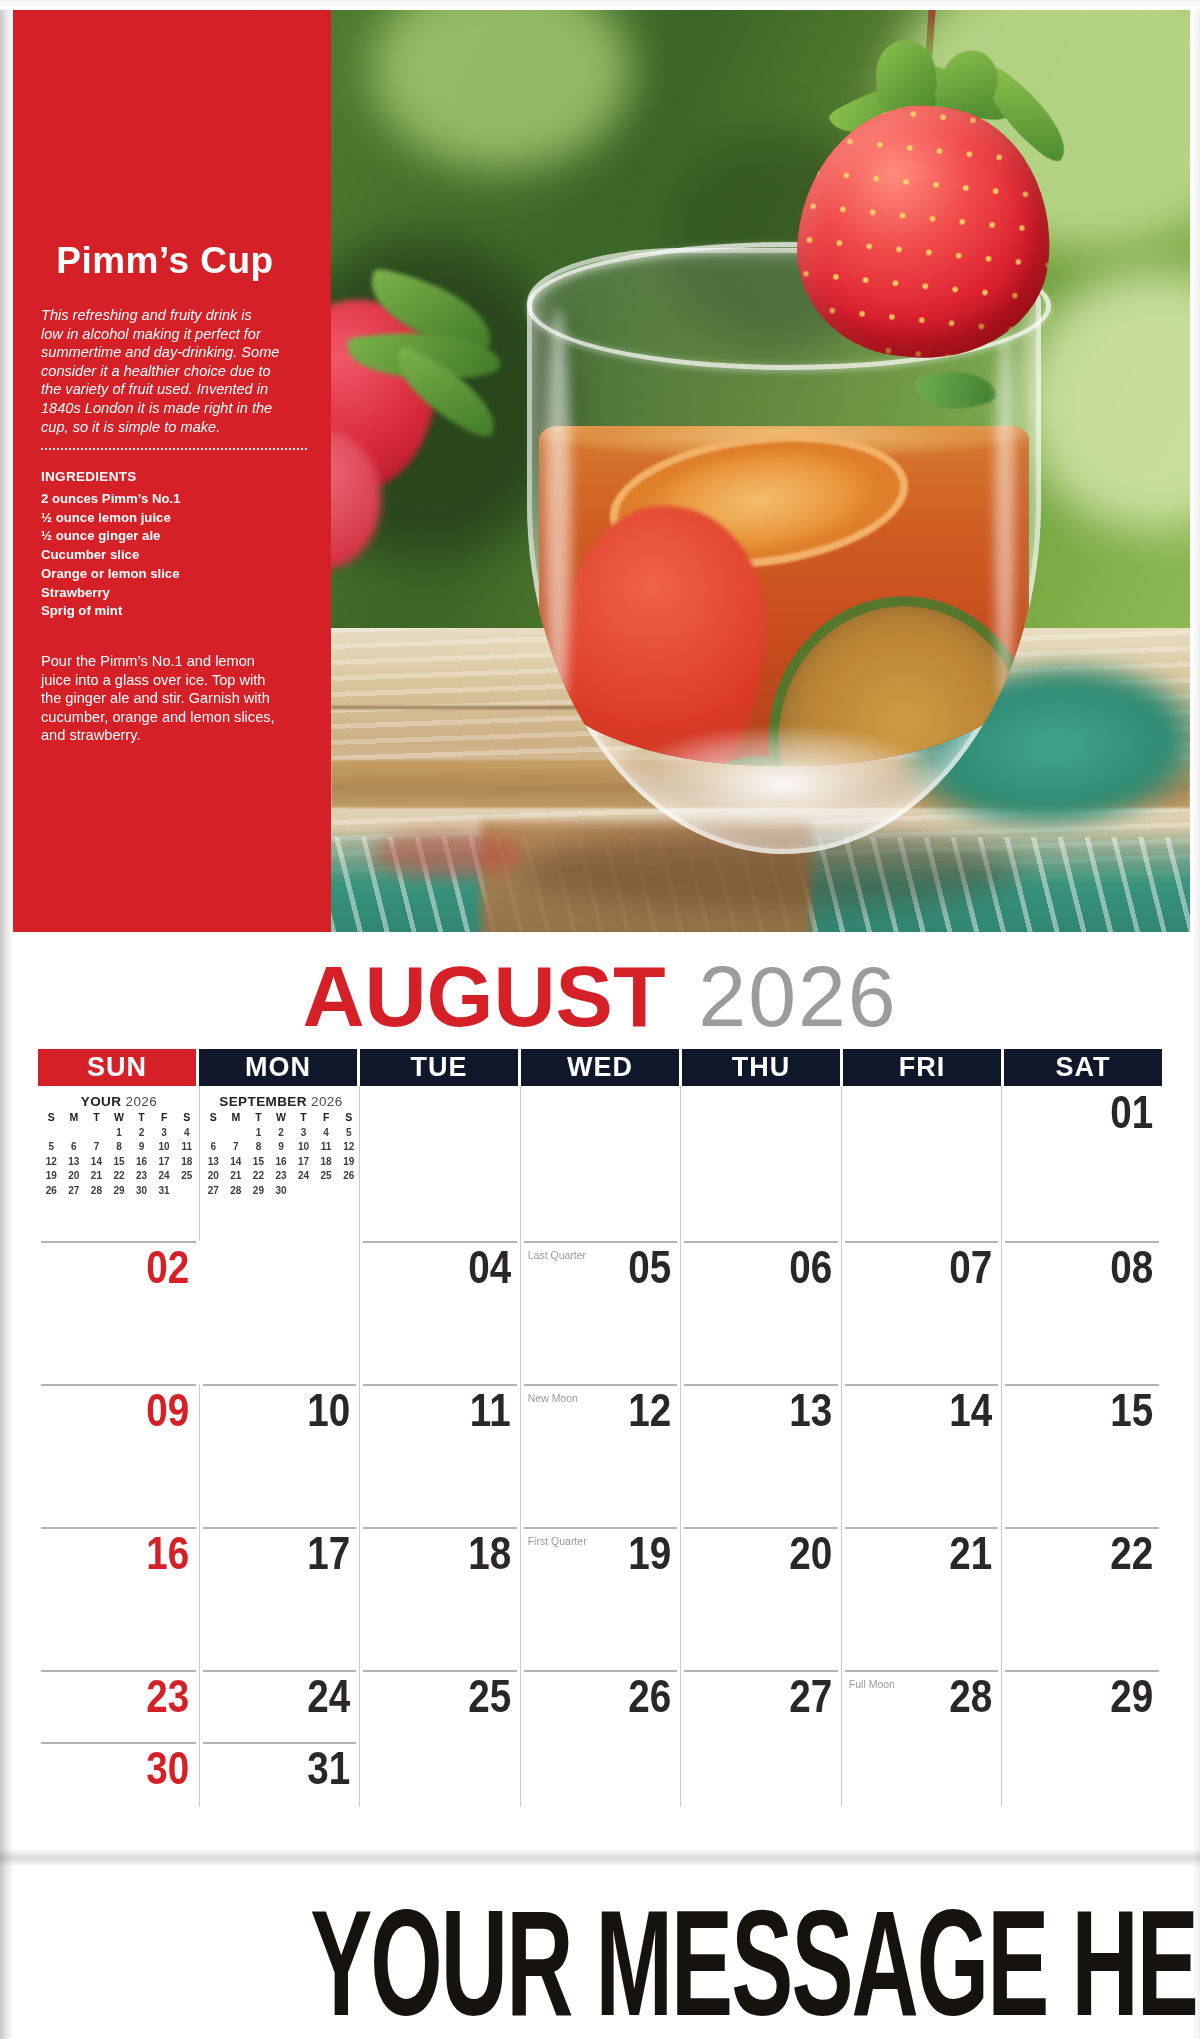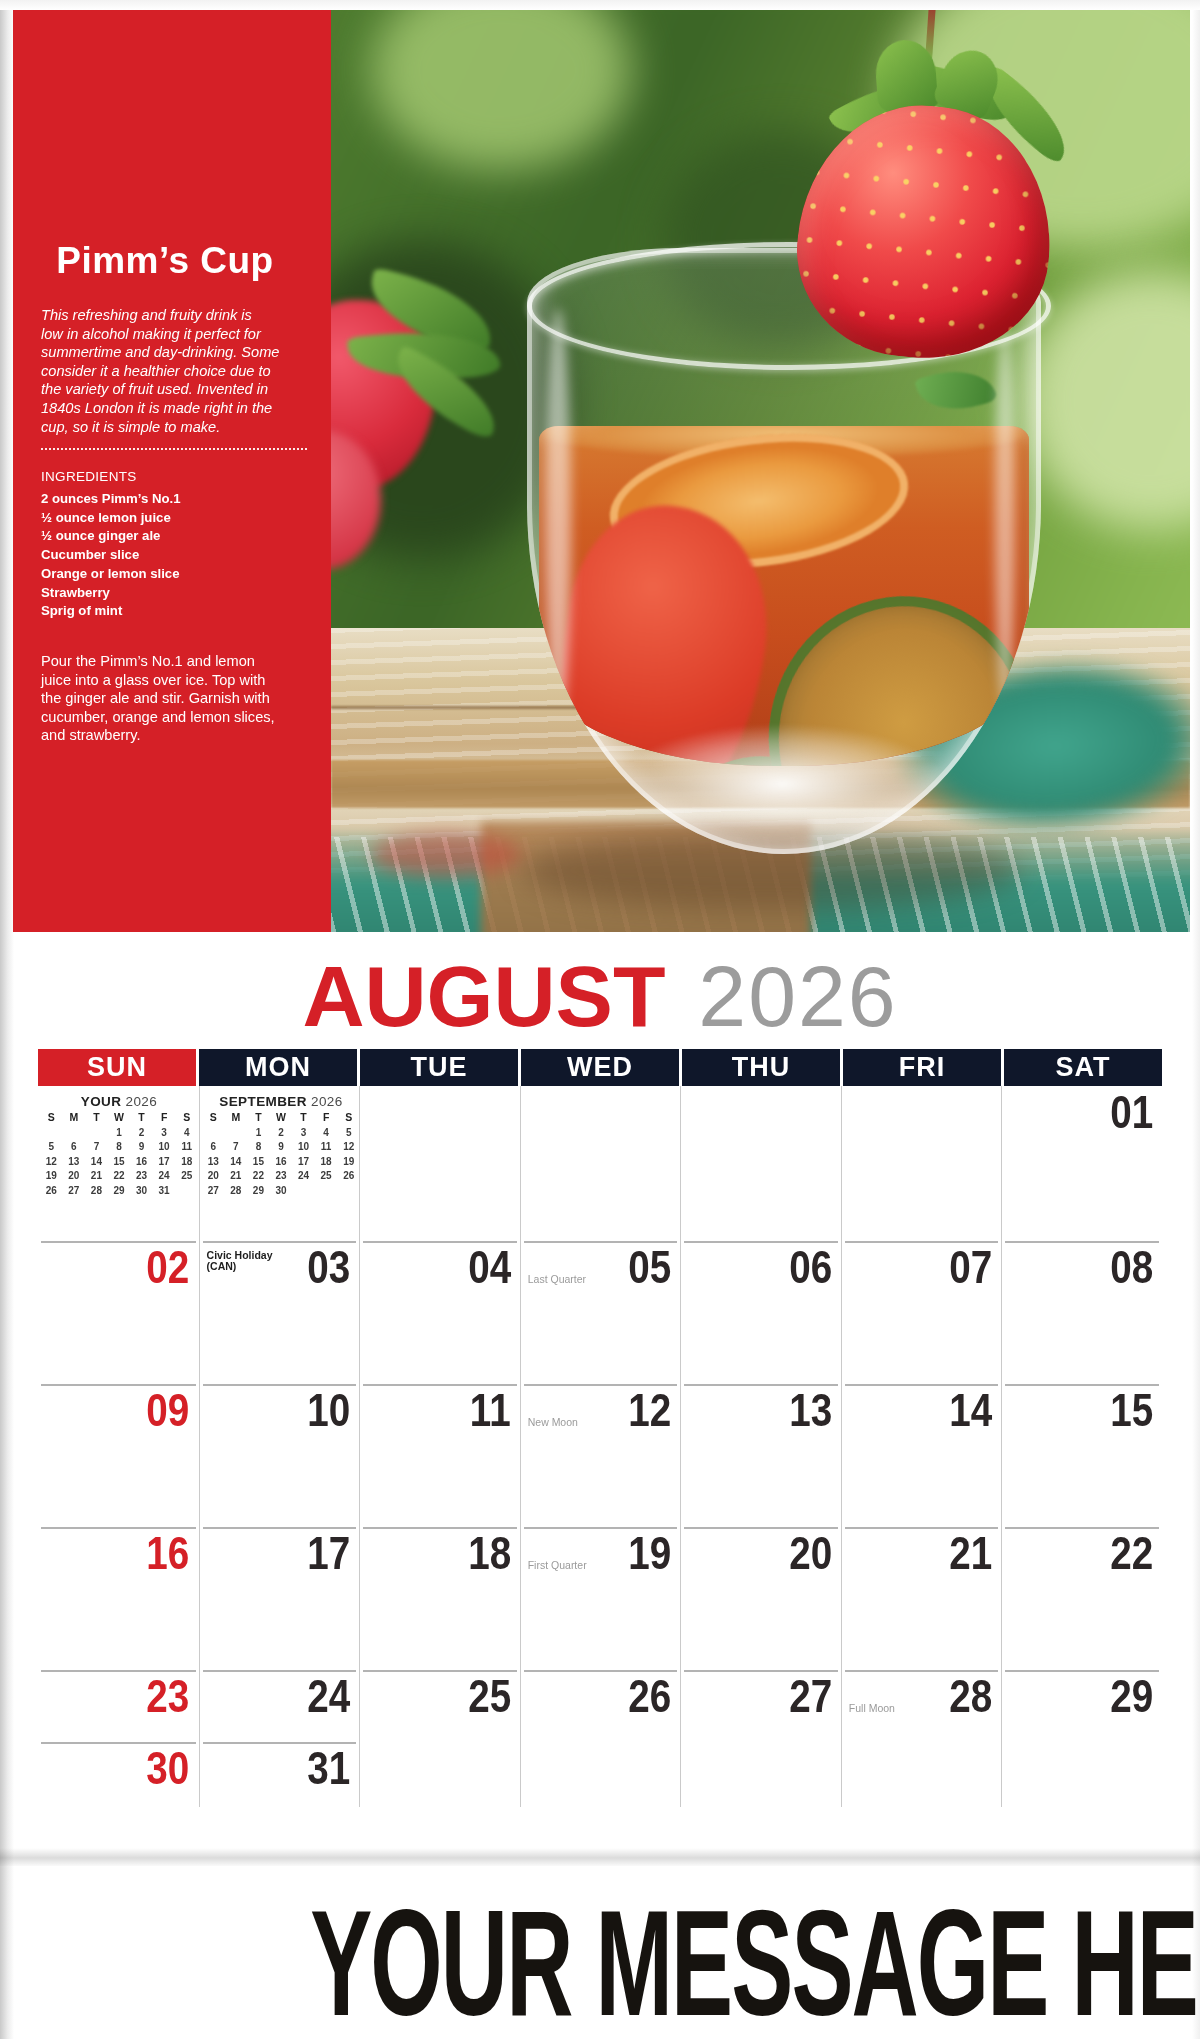--- a/index.html
+++ b/index.html
@@ -16,21 +16,21 @@
     background:linear-gradient(to bottom,#f2f2f2,#ffffff);}
 
   
   .panel{position:absolute;left:13px;top:10px;width:318px;height:922px;background:#d52027;color:#fff;}
   .panel .title{position:absolute;top:230px;left:0;right:14px;text-align:center;
     font-size:37px;font-weight:700;letter-spacing:.5px;}
   .panel .desc{position:absolute;top:296px;left:28px;right:22px;
     font-size:14.6px;line-height:18.6px;font-style:italic;white-space:pre-line;}
   .panel .dotted{position:absolute;top:438px;left:28px;width:266px;height:0;
     border-top:2px dotted rgba(255,255,255,.9);}
-  .panel .ing-head{position:absolute;top:459px;left:28px;font-size:13.5px;font-weight:400;letter-spacing:.3px;}
+  .panel .ing-head{position:absolute;top:459px;left:28px;font-size:13.5px;font-weight:700;letter-spacing:.3px;}
   .panel .ing-list{position:absolute;top:480px;left:28px;right:20px;font-size:13.2px;font-weight:700;line-height:18.7px;}
   .panel .instructions{position:absolute;top:642px;left:28px;right:22px;
     font-size:14.6px;line-height:18.6px;white-space:pre-line;}
 
   
   .photo{position:absolute;left:331px;top:10px;width:859px;height:922px;overflow:hidden;background:#5c8f3a;}
   .photo .bg{position:absolute;inset:-20px;filter:blur(10px);
     background:linear-gradient(115deg,#4f7d2f 0%,#3b6526 30%,#577f2f 48%,#6f9e3c 65%,#86b44e 82%,#9cc45e 100%);}
   .blob{position:absolute;border-radius:50%;filter:blur(22px);}
   .b1{left:560px;top:-60px;width:380px;height:300px;background:#bcd98c;opacity:.9;}
@@ -133,21 +133,21 @@
   .grid{position:absolute;left:38px;top:1086px;width:1124px;height:721px;display:grid;
     grid-template-columns:repeat(7,1fr);grid-template-rows:155px 143px 143px 143px 72px 65px;}
   .cell{position:relative;border-left:1px solid #cacaca;}
   .cell.c0{border-left:none;}
   .cell.topline::before{content:"";position:absolute;left:3px;right:3px;top:0;height:2px;background:#b3b3b3;}
   .daynum{position:absolute;top:3px;right:9px;font-size:46px;font-weight:700;color:#2b2627;
     transform:scaleX(.84);transform-origin:100% 0;line-height:1;}
   .cell.c0 .daynum{color:#d52027;}
   .note{position:absolute;left:7px;top:9px;font-size:10.5px;line-height:11px;max-width:95px;}
   .note.holiday{color:#1d1d1d;font-weight:700;}
-  .note.moon{color:#9b9b9b;font-weight:400;margin-top:24px;}
+  .note.moon{color:#9b9b9b;font-weight:400;}
 
   
   .minical{position:absolute;width:158px;color:#3c3c3c;}
   #minical-0{left:40px;top:1094px;}
   #minical-1{left:202px;top:1094px;}
   .minical .mc-title{text-align:center;font-size:13.5px;letter-spacing:.4px;color:#222;margin-bottom:3px;white-space:nowrap;}
   .minical .mc-title .mm{font-weight:700;}
   .minical .mc-title .yy{font-weight:400;color:#4a4a4a;}
   .minical .mc-table{display:grid;grid-template-columns:repeat(7,1fr);row-gap:3.5px;}
   .minical .mc-table span{text-align:center;font-size:10px;font-weight:700;line-height:11px;}
@@ -264,24 +264,20 @@
     <div class="cell" style="grid-area: 1 / 3;"></div>
     <div class="cell" style="grid-area: 1 / 4;"></div>
     <div class="cell" style="grid-area: 1 / 5;"></div>
     <div class="cell" style="grid-area: 1 / 6;"></div>
     <div class="cell" style="grid-area: 1 / 7;">
       <span class="daynum">01</span>
     </div>
     <div class="cell c0 topline" style="grid-area: 2 / 1;">
       <span class="daynum">02</span>
     </div>
-    <div class="cell topline" style="grid-area: 2 / 2;">
-      <span class="note holiday">Civic Holiday (CAN)</span>
-      <span class="daynum">03</span>
-    </div>
     <div class="cell topline" style="grid-area: 2 / 3;">
       <span class="daynum">04</span>
     </div>
     <div class="cell topline" style="grid-area: 2 / 4;">
       <span class="note moon">Last Quarter</span>
       <span class="daynum">05</span>
     </div>
     <div class="cell topline" style="grid-area: 2 / 5;">
       <span class="daynum">06</span>
     </div>

